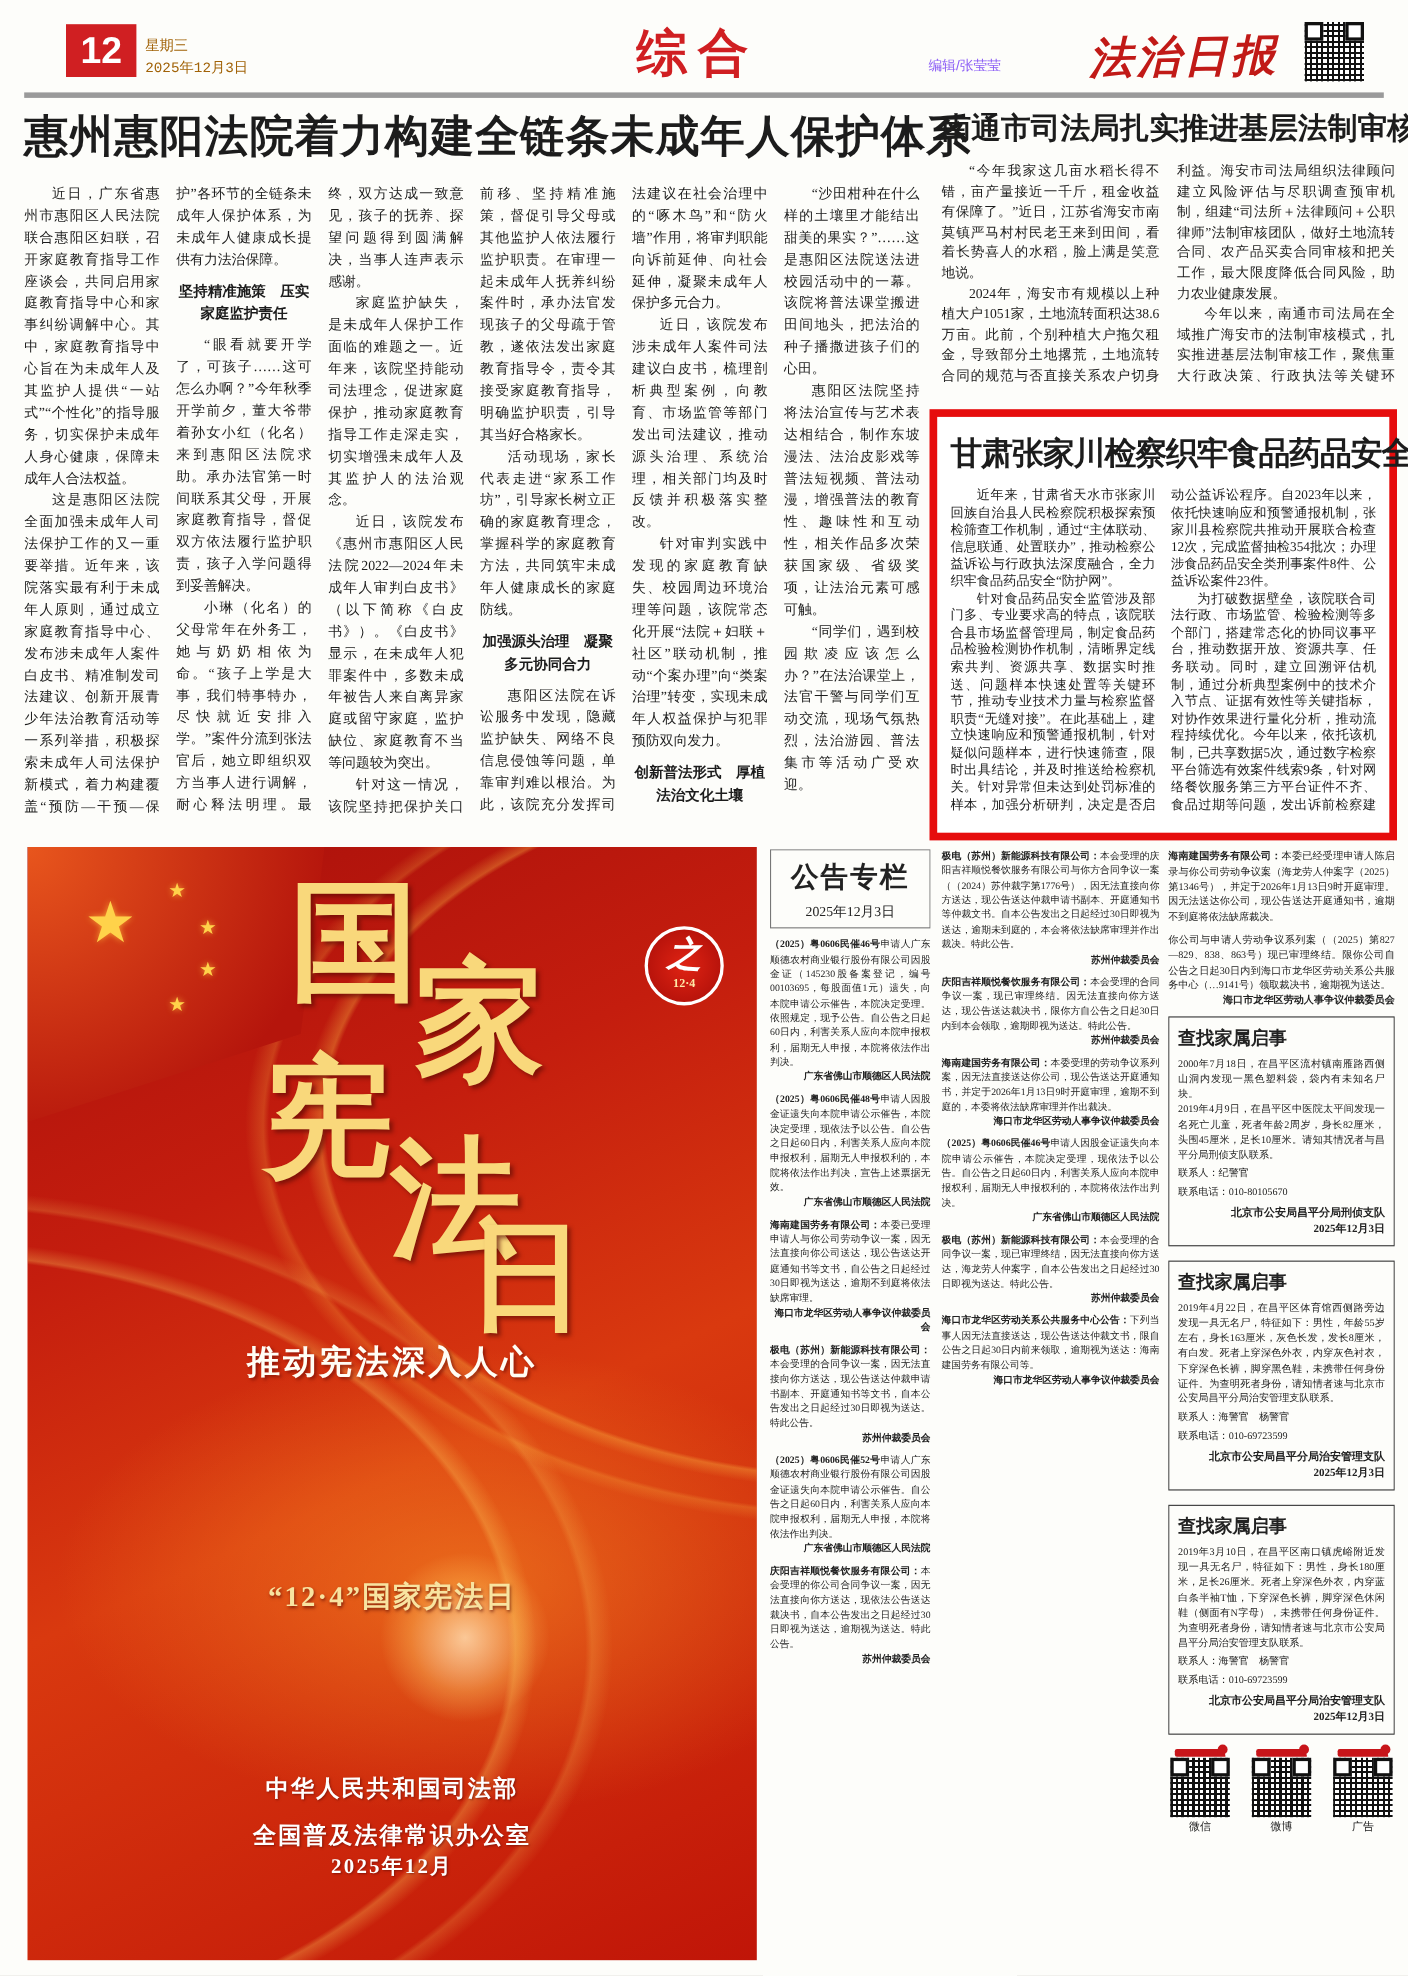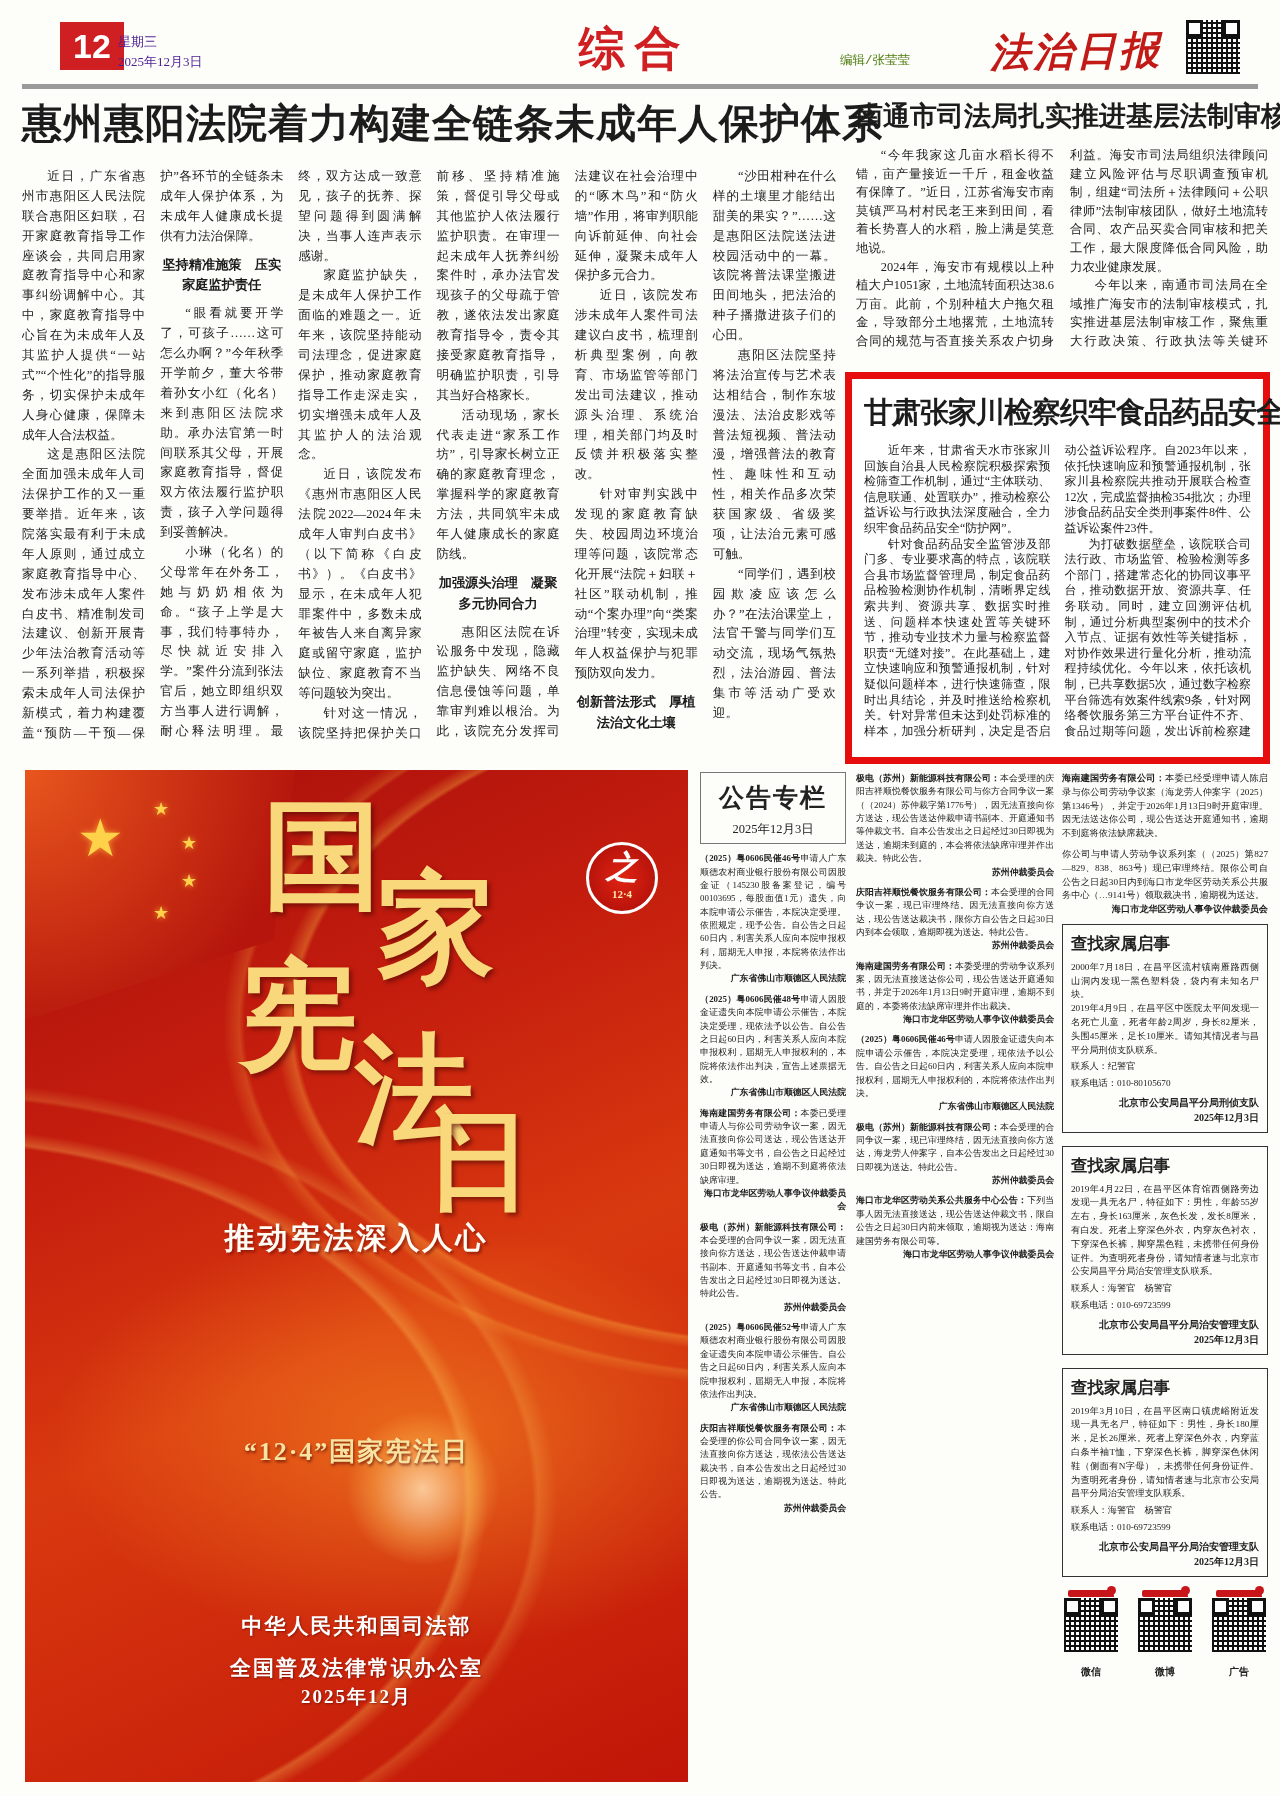--- a/index.html
+++ b/index.html
@@ -2,24 +2,24 @@
 <html><head>
 <meta charset="utf-8">
 <style>
   html,body{margin:0;padding:0;background:#e8e6e2;}
   .page{position:relative;width:1280px;height:1796px;margin:0 auto;background:#fdfdfa;
         font-family:"Liberation Serif","DejaVu Serif",serif;color:#1c1c1c;overflow:hidden;}
   
   .hdr{position:absolute;left:22px;top:16px;right:22px;height:62px;}
   .pagenum{position:absolute;left:38px;top:6px;width:64px;height:48px;background:#d01f22;color:#fff;
            font-family:"Liberation Sans",sans-serif;font-weight:bold;font-size:34px;line-height:48px;text-align:center;}
-  .hdate{position:absolute;left:96px;top:16px;font-size:13px;line-height:1.5;font-family:Liberation Serif, serif;color:#4c1d95;}
+  .hdate{position:absolute;left:110px;top:16px;font-size:13px;line-height:1.5;font-family:Liberation Mono, monospace;color:#a16207;}
   .section-title{position:absolute;left:50%;top:2px;transform:translateX(-55%);color:#d01f22;
                  font-size:46px;font-weight:bold;letter-spacing:10px;}
-  .editor{position:absolute;right:348px;top:36px;font-size:12.5px;font-family:Liberation Mono, monospace;color:#4d7c0f;}
+  .editor{position:absolute;right:348px;top:36px;font-size:12.5px;font-family:Liberation Sans, sans-serif;color:#8b5cf6;}
   .masthead{position:absolute;right:96px;top:8px;color:#c11a17;font-size:40px;font-weight:bold;
             font-style:italic;letter-spacing:3px;transform:rotate(-1deg);}
   .hdr .qr{position:absolute;right:18px;top:4px;}
   .hrule{position:absolute;left:22px;right:22px;top:84px;height:5px;background:#9a9a9a;}
   
   .ap{margin:0;text-indent:2em;text-align:justify;}
   .ap.sub{font-weight:bold;text-align:center;text-indent:0;margin:8px 0;}
   .notice{margin:0 0 7px 0;text-align:justify;}
   .notice .lead{font-weight:bold;}
   .notice .sig{display:block;text-align:right;font-weight:bold;}
@@ -89,21 +89,21 @@
   
   .qr{width:54px;height:54px;position:relative;background:#fff;
       background-image:repeating-linear-gradient(0deg,#111 0 2px,transparent 2px 5px),
                        repeating-linear-gradient(90deg,#111 0 2px,#fff 2px 5px);}
   .qr::before,.qr::after{content:"";position:absolute;width:11px;height:11px;background:#fff;border:3px solid #111;}
   .qr::before{left:0;top:0;} .qr::after{right:0;top:0;}
   .qr-row{display:flex;justify-content:space-between;margin-top:10px;padding:0 2px;}
   .qr-item{text-align:center;}
   .qr-item .ribbon{width:46px;height:7px;background:#c8151a;border-radius:2px 6px 0 2px;margin:0 auto 1px auto;position:relative;}
   .qr-item .ribbon::after{content:"";position:absolute;right:-2px;top:-4px;width:9px;height:9px;border-radius:50% 50% 50% 0;background:#c8151a;}
-  .qr-label{font-size:10px;margin-top:12px;font-family:"Liberation Sans",sans-serif;font-weight:bold;}
+  .qr-label{font-size:10px;margin-top:2px;font-family:"Liberation Sans",sans-serif;}
 </style>
 </head>
 <body>
 
 <div class="page">
 
   <div class="hdr">
     <div class="pagenum">12</div>
     <div class="hdate">
       <div>星期三</div>

